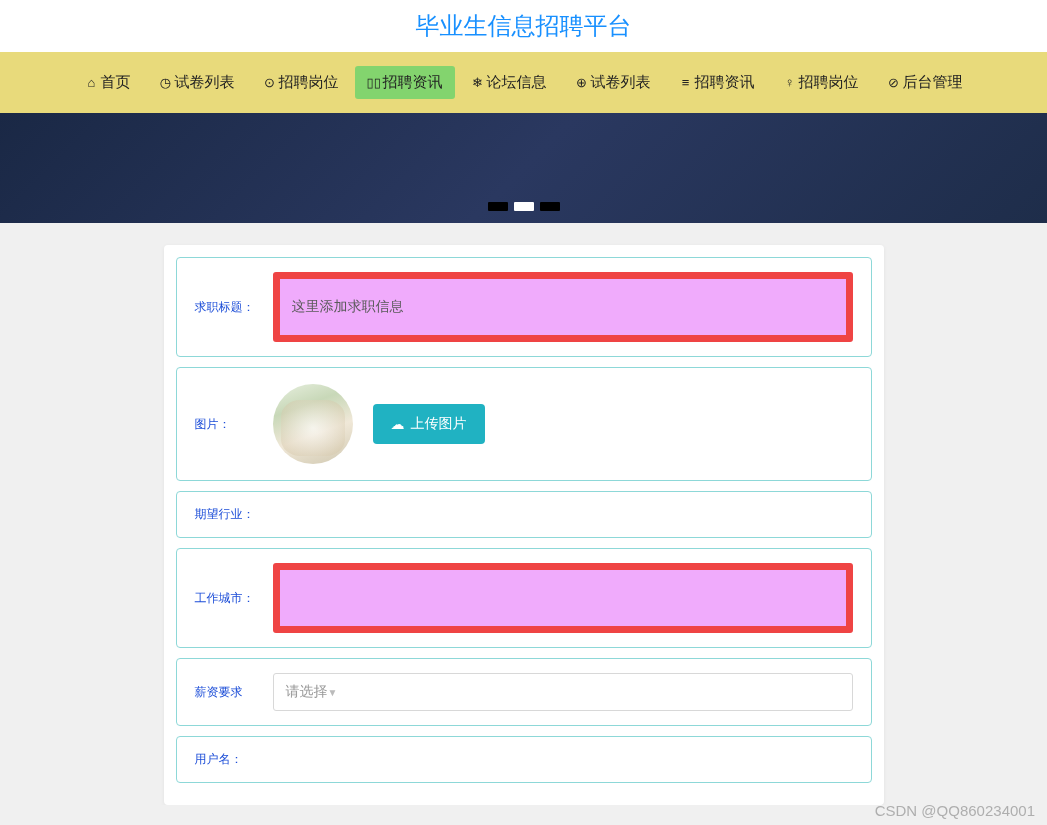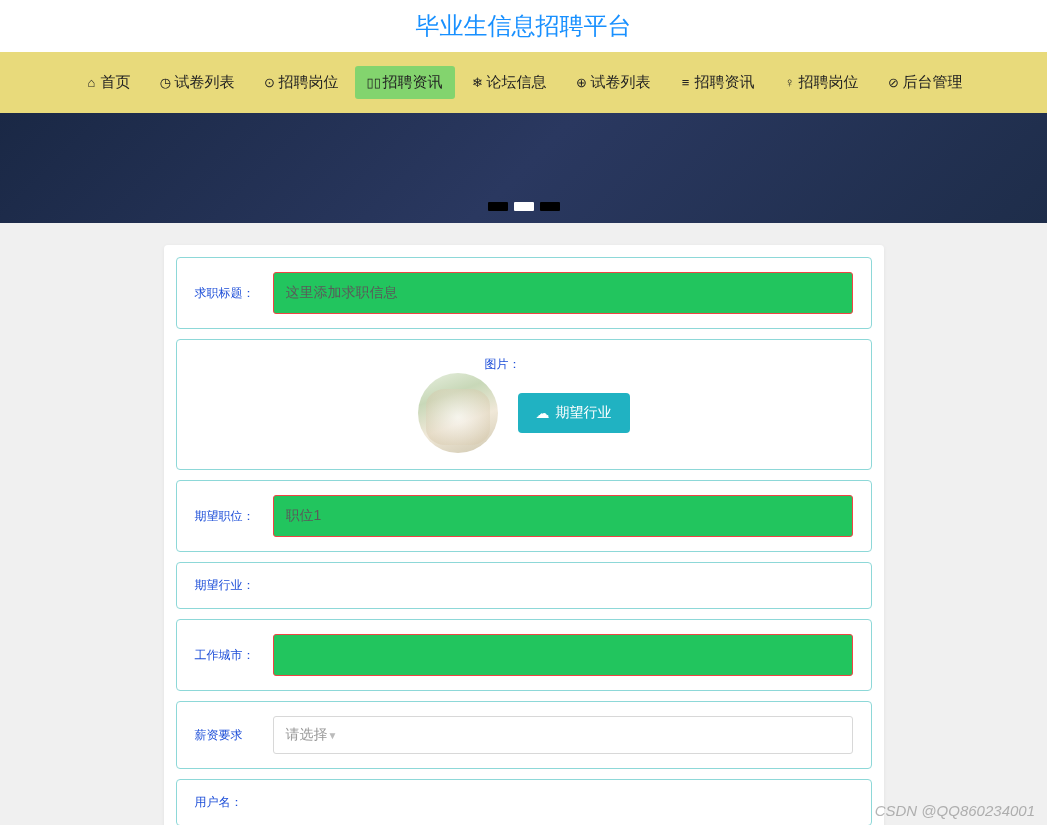--- a/index.html
+++ b/index.html
@@ -84,37 +84,36 @@
       border: 1px solid #8dd8d8;
       border-radius: 4px;
       padding: 14px 18px;
       margin-bottom: 10px;
       display: flex;
       align-items: center;
     }
     .form-group.tall {
       align-items: center;
       padding: 16px 18px;
-      flex-direction: column;
     }
     .form-label {
       width: 78px;
       color: #1d4ed8;
       font-size: 12px;
       flex-shrink: 0;
     }
     .form-input {
       flex: 1;
-      border: 1px solid #ef4444;
+      border: 7px solid #ef4444;
       border-radius: 3px;
-      padding: 12px 12px;
+      padding: 20px 12px;
       font-size: 14px;
       color: #5a5a5a;
       outline: none;
-      background: #22c55e;
+      background: #f0abfc;
     }
     .form-select {
       flex: 1;
       border: 1px solid #d8d8d8;
       border-radius: 3px;
       padding: 9px 12px;
       font-size: 14px;
       color: #999;
       display: flex;
       justify-content: flex-start;
@@ -164,21 +163,20 @@
     }
     .upload-icon {
       font-size: 14px;
     }
     .watermark {
       position: fixed;
       bottom: 6px;
       right: 12px;
       color: rgba(120,120,120,0.55);
       font-size: 15px;
-      font-style: italic;
       pointer-events: none;
     }
   </style>
 </head>
 <body>
 
 <div class="header-title">
   <h1>毕业生信息招聘平台</h1>
 </div>
 
@@ -235,29 +233,25 @@
     <div class="form-label">求职标题：</div>
     <input class="form-input" type="text" value="这里添加求职信息" style="">
   </div>
 
   <div class="form-group tall">
     <div class="form-label">图片：</div>
     <div class="image-section">
       <div class="avatar"></div>
       <button class="upload-btn">
         <span class="upload-icon">☁</span>
-        <span>期望行业</span>
+        <span>上传图片</span>
       </button>
     </div>
   </div>
 
-  <div class="form-group">
-    <div class="form-label">期望职位：</div>
-    <input class="form-input" type="text" value="职位1" style="">
-  </div>
 
   <div class="form-group">
     <div class="form-label">期望行业：</div>
   </div>
 
   <div class="form-group">
     <div class="form-label">工作城市：</div>
     <input class="form-input" type="text" value="" style="">
   </div>
 

